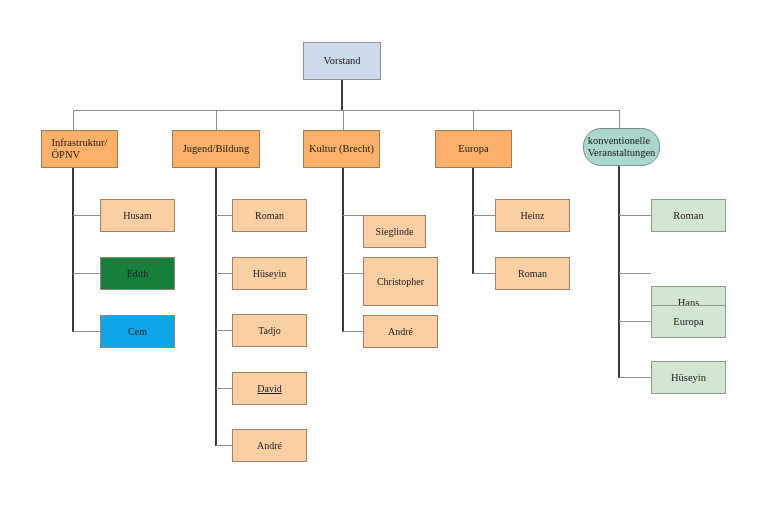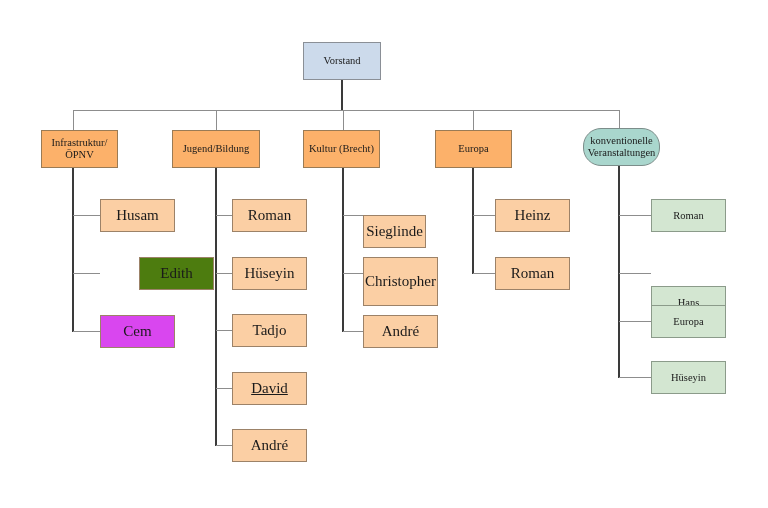--- a/index.html
+++ b/index.html
@@ -26,21 +26,20 @@
     width: 768px;
     height: 508px;
     pointer-events: none;
   }
   .node {
     position: absolute;
     box-sizing: border-box;
     display: flex;
     align-items: center;
     justify-content: center;
-    text-align: center;
     line-height: 1.12;
     color: #1a1a1a;
     border-style: solid;
     border-width: 1px;
     overflow: hidden;
   }
   .node-root {
     background: #ccdaeb;
     border-color: #8a8f96;
     font-size: 10.5px;
@@ -51,21 +50,21 @@
     font-size: 10.5px;
   }
   .node-dept-teal {
     background: #a9d6cd;
     border-color: #7c8d8a;
     font-size: 10.5px;
   }
   .node-leaf-orange {
     background: #fbcfa4;
     border-color: #9c8268;
-    font-size: 15px;
+    font-size: 10px;
   }
   .node-leaf-green {
     background: #d3e6d1;
     border-color: #8b9b8a;
     font-size: 10.5px;
   }
   .node span {
     display: block;
     padding: 0 3px;
   }
@@ -105,24 +104,24 @@
       <line x1="619" y1="321.5" x2="651" y2="321.5" stroke="#8d8d8d" stroke-width="1" shape-rendering="crispEdges"></line>
       <line x1="619" y1="377.5" x2="651" y2="377.5" stroke="#8d8d8d" stroke-width="1" shape-rendering="crispEdges"></line>
     </svg>
   <div id="node-layer">
       <div class="node node-dept-orange" style="left: 41px; top: 130px; width: 77px; height: 38px; background: rgb(252, 177, 106); border-color: rgb(154, 123, 85);">
         <span>Infrastruktur/<br>ÖPNV</span>
       </div>
       <div class="node node-leaf-orange" style="left: 100px; top: 199px; width: 75px; height: 33px; background: rgb(251, 207, 164); border-color: rgb(156, 130, 104);">
         <span>Husam</span>
       </div>
-      <div class="node node-leaf-orange" style="left: 100px; top: 257px; width: 75px; height: 33px; background: #4d7c0f; border-color: rgb(156, 130, 104); margin-left: 39px;">
+      <div class="node node-leaf-orange" style="left: 100px; top: 257px; width: 75px; height: 33px; background: #15803d; border-color: rgb(156, 130, 104);">
         <span>Edith</span>
       </div>
-      <div class="node node-leaf-orange" style="left: 100px; top: 315px; width: 75px; height: 33px; background: #d946ef; border-color: rgb(156, 130, 104);">
+      <div class="node node-leaf-orange" style="left: 100px; top: 315px; width: 75px; height: 33px; background: #0ea5e9; border-color: rgb(156, 130, 104);">
         <span>Cem</span>
       </div>
       <div class="node node-dept-orange" style="left: 172px; top: 130px; width: 88px; height: 38px; background: rgb(252, 177, 106); border-color: rgb(154, 123, 85);">
         <span>Jugend/Bildung</span>
       </div>
       <div class="node node-leaf-orange" style="left: 232px; top: 199px; width: 75px; height: 33px; background: rgb(251, 207, 164); border-color: rgb(156, 130, 104);">
         <span>Roman</span>
       </div>
       <div class="node node-leaf-orange" style="left: 232px; top: 257px; width: 75px; height: 33px; background: rgb(251, 207, 164); border-color: rgb(156, 130, 104);">
         <span>Hüseyin</span>

